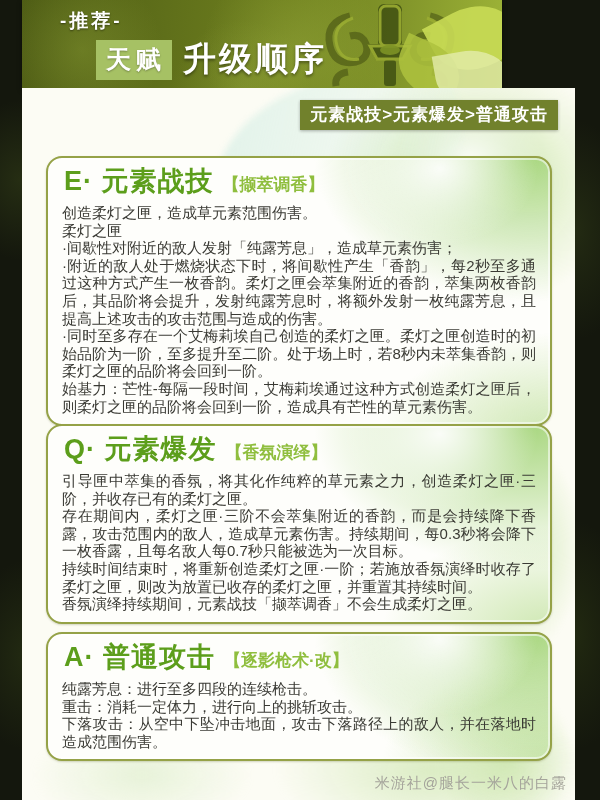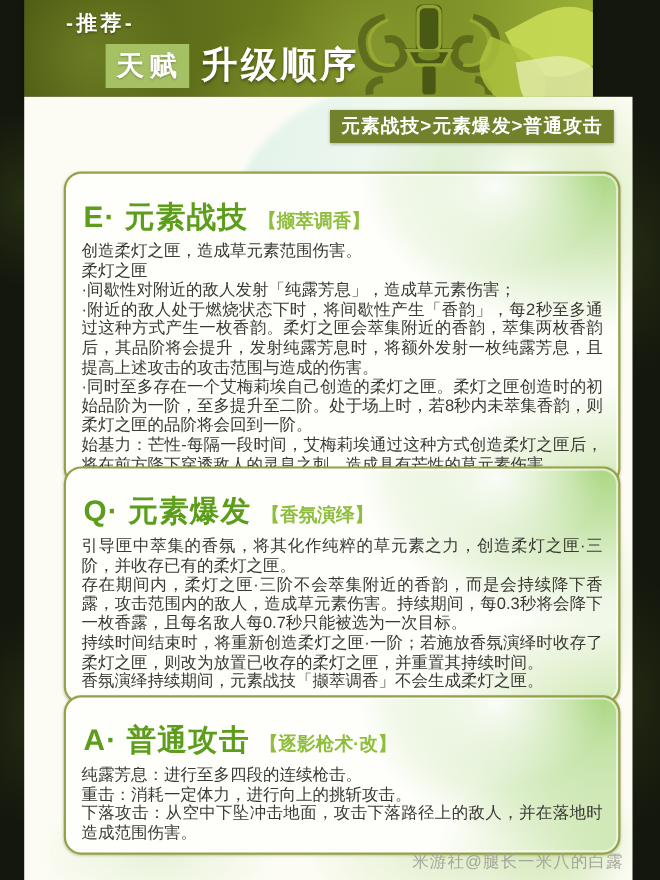--- a/index.html
+++ b/index.html
@@ -9,21 +9,21 @@
   
   .frame-blob{position:absolute;border-radius:50%;pointer-events:none;}
   .fb1{left:-40px;top:100px;width:120px;height:160px;background:radial-gradient(closest-side,rgba(52,64,24,.55),transparent);}
   .fb2{left:-30px;top:560px;width:110px;height:190px;background:radial-gradient(closest-side,rgba(48,60,22,.5),transparent);}
   .fb3{right:-35px;top:120px;width:120px;height:220px;background:radial-gradient(closest-side,rgba(50,62,24,.5),transparent);}
   .fb4{right:-30px;top:520px;width:110px;height:230px;background:radial-gradient(closest-side,rgba(46,58,20,.5),transparent);}
 
   
   .header-band{position:absolute;left:22px;top:0;width:480px;height:88px;overflow:hidden;
     background:linear-gradient(95deg,#4d5b14 0%,#5f6f1a 30%,#6f801e 55%,#82952a 78%,#9db337 100%);
-    box-shadow:0 2px 5px rgba(0,0,0,.45);padding-left:37px;}
+    box-shadow:0 2px 5px rgba(0,0,0,.45);}
   .band-pat{position:absolute;border-radius:50%;}
   .bp1{left:-20px;top:-30px;width:160px;height:160px;background:radial-gradient(closest-side,rgba(150,170,60,.35),transparent);}
   .bp2{left:150px;top:20px;width:140px;height:140px;background:radial-gradient(closest-side,rgba(160,180,70,.28),transparent);}
   .bp3{right:120px;top:-40px;width:180px;height:180px;background:radial-gradient(closest-side,rgba(175,195,80,.3),transparent);}
   .leaf{position:absolute;border-radius:0 60% 0 60%;}
   .lf1{right:-14px;top:6px;width:84px;height:64px;background:#c9dc55;transform:rotate(-28deg);opacity:.9;}
   .lf2{right:40px;top:44px;width:66px;height:50px;background:#aec23e;transform:rotate(24deg);opacity:.85;}
   .lf3{right:-8px;bottom:-18px;width:74px;height:56px;background:#e4ecab;transform:rotate(-10deg);opacity:.8;}
   .emblem{position:absolute;left:268px;top:-2px;opacity:.92;}
 
@@ -50,22 +50,22 @@
     background:radial-gradient(closest-side,rgba(175,218,130,.55),transparent 70%);filter:blur(2px);}
   .d-bottom{left:200px;bottom:-70px;width:420px;height:200px;border-radius:50%;
     background:radial-gradient(closest-side,rgba(205,230,175,.7),transparent 75%);filter:blur(3px);}
   .d-bottom-left{left:10px;bottom:-30px;width:220px;height:110px;border-radius:50%;
     background:radial-gradient(closest-side,rgba(215,235,195,.55),transparent);filter:blur(3px);}
 
   .badge{position:absolute;top:12px;right:17px;z-index:5;background:#71812c;color:#fff;
     font-weight:bold;font-size:17px;letter-spacing:1px;padding:3px 10px 4px;
     box-shadow:0 1px 3px rgba(0,0,0,.3);}
 
-  .card{position:absolute;left:36px;width:506px;box-sizing:border-box;z-index:4;
-    border:2px solid #95a247;border-radius:16px;padding:20px 14px 9px;
+  .card{position:absolute;left:24px;width:506px;box-sizing:border-box;z-index:4;
+    border:2px solid #95a247;border-radius:16px;padding:4px 14px 9px;
     background:
       radial-gradient(ellipse 140px 110px at 78% 4%, rgba(255,255,255,.9), rgba(255,255,255,0) 70%),
       radial-gradient(ellipse 300px 200px at 96% 0%, rgba(148,205,98,.8), rgba(148,205,98,0) 72%),
       radial-gradient(ellipse 240px 150px at 100% 105%, rgba(165,212,115,.55), rgba(165,212,115,0) 70%),
       #fefefb;
     box-shadow:inset 0 0 0 2px rgba(255,255,255,.55), 0 1px 2px rgba(90,100,40,.25);}
   .card-e{top:68px;}
   .card-q{top:336px;}
   .card-a{top:544px;}
   .card-header{display:flex;align-items:baseline;gap:9px;margin:1px 0 5px 2px;}
@@ -135,21 +135,21 @@
       <div class="card-header">
         <span class="card-title">E· 元素战技</span>
         <span class="card-skill">【撷萃调香】</span>
       </div>
       <div class="card-body">
         <p>创造柔灯之匣，造成草元素范围伤害。</p>
         <p>柔灯之匣</p>
         <p>·间歇性对附近的敌人发射「纯露芳息」，造成草元素伤害；</p>
         <p>·附近的敌人处于燃烧状态下时，将间歇性产生「香韵」，每2秒至多通过这种方式产生一枚香韵。柔灯之匣会萃集附近的香韵，萃集两枚香韵后，其品阶将会提升，发射纯露芳息时，将额外发射一枚纯露芳息，且提高上述攻击的攻击范围与造成的伤害。</p>
         <p>·同时至多存在一个艾梅莉埃自己创造的柔灯之匣。柔灯之匣创造时的初始品阶为一阶，至多提升至二阶。处于场上时，若8秒内未萃集香韵，则柔灯之匣的品阶将会回到一阶。</p>
-        <p>始基力：芒性-每隔一段时间，艾梅莉埃通过这种方式创造柔灯之匣后，将在前方降下穿透敌人的灵息之刺，造成具有芒性的草元素伤害。</p>
+        <p>始基力：芒性-每隔一段时间，艾梅莉埃通过这种方式创造柔灯之匣后，则柔灯之匣的品阶将会回到一阶，造成具有芒性的草元素伤害。</p>
       </div>
     </section>
 
     <section class="card card-q">
       <div class="card-header">
         <span class="card-title">Q· 元素爆发</span>
         <span class="card-skill">【香氛演绎】</span>
       </div>
       <div class="card-body">
         <p>引导匣中萃集的香氛，将其化作纯粹的草元素之力，创造柔灯之匣·三阶，并收存已有的柔灯之匣。</p>

